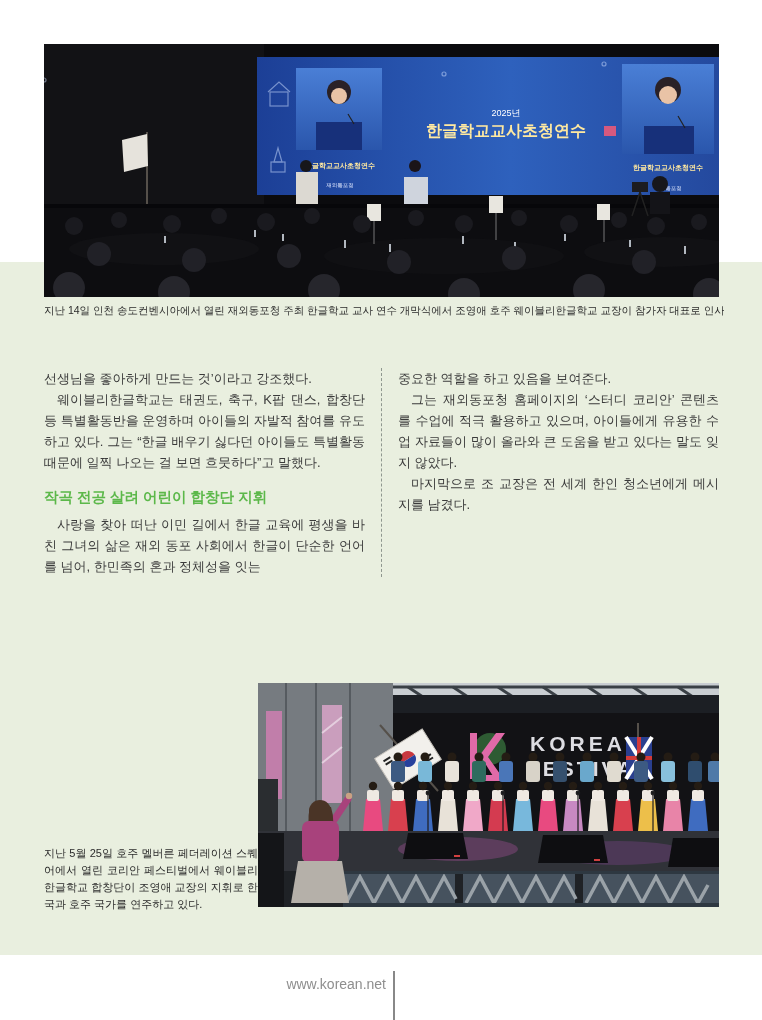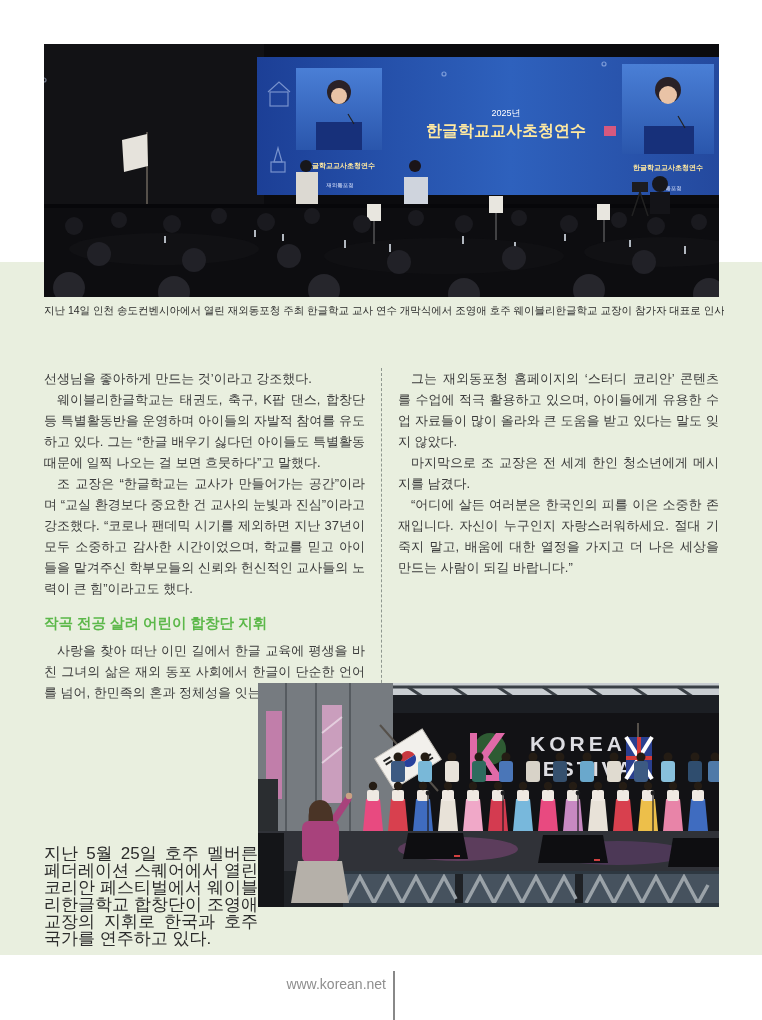--- a/index.html
+++ b/index.html
@@ -31,21 +31,21 @@
   .endmark {
     display:inline-block; font-size:9.5px; line-height:11px; padding:0 2px;
     color:#2f6bd8; font-weight:bold; background:#fff;
     border:1px solid #f0b43c; border-top-color:#58c8e8; border-right-color:#58c8e8;
     margin-left:3px; vertical-align:1px;
   }
 
   .bottom-photo { position:absolute; left:258px; top:683px; width:461px; height:220px; }
   .caption-bottom {
     position:absolute; left:44px; top:845px; width:214px;
-    font-size:17px; line-height:17px; color:#2b2b2b; text-align:justify; word-break:break-all;
+    font-size:11px; line-height:17px; color:#2b2b2b; text-align:justify; word-break:break-all;
   }
 
   .footer-url { position:absolute; right:376px; top:976px; font-size:14px; color:#8e8e8e; }
   .footer-divider { position:absolute; left:393px; top:971px; width:2px; height:49px; background:#888; }
   .footer-num { position:absolute; left:403px; top:974px; font-size:12.5px; font-weight:bold; color:#0c4a6e;margin-top:44px; }
 </style>
 </head>
 <body>
 
 <div class="green-panel"></div>
@@ -201,28 +201,27 @@
     </g>
   </svg>
 </div>
 
 <div class="caption-top">지난 14일 인천 송도컨벤시아에서 열린 재외동포청 주최 한글학교 교사 연수 개막식에서 조영애 호주 웨이블리한글학교 교장이 참가자 대표로 인사말을 하고 있다.</div>
 
 <div class="columns">
   <div class="col col-left">
     <p class="noindent">선생님을 좋아하게 만드는 것’이라고 강조했다.</p>
     <p>웨이블리한글학교는 태권도, 축구, K팝 댄스, 합창단 등 특별활동반을 운영하며 아이들의 자발적 참여를 유도하고 있다. 그는 “한글 배우기 싫다던 아이들도 특별활동 때문에 일찍 나오는 걸 보면 흐뭇하다”고 말했다.</p>
-    <p>조 교장은 “한글학교는 교사가 만들어가는 공간”이라며 “교실 환경보다 중요한 건 교사의 눈빛과 진심”이라고 강조했다. “코로나 팬데믹 시기를 제외하면 지난 37년이 모두 소중하고 감사한 시간이었으며, 학교를 믿고 아이들을 맡겨주신 학부모들의 신뢰와 헌신적인 교사들의 노력이 큰 힘”이라고도 했다.</p>
     <div class="section-heading">작곡 전공 살려 어린이 합창단 지휘</div>
     <p>사랑을 찾아 떠난 이민 길에서 한글 교육에 평생을 바친 그녀의 삶은 재외 동포 사회에서 한글이 단순한 언어를 넘어, 한민족의 혼과 정체성을 잇는</p>
   </div>
   <div class="col col-right">
+    <p class="noindent">중요한 역할을 하고 있음을 보여준다.</p>
     <p>그는 재외동포청 홈페이지의 ‘스터디 코리안’ 콘텐츠를 수업에 적극 활용하고 있으며, 아이들에게 유용한 수업 자료들이 많이 올라와 큰 도움을 받고 있다는 말도 잊지 않았다.</p>
     <p>마지막으로 조 교장은 전 세계 한인 청소년에게 메시지를 남겼다.</p>
-    <p>“어디에 살든 여러분은 한국인의 피를 이은 소중한 존재입니다. 자신이 누구인지 자랑스러워하세요. 절대 기죽지 말고, 배움에 대한 열정을 가지고 더 나은 세상을 만드는 사람이 되길 바랍니다.”</p>
   </div>
 </div>
 
 <div class="bottom-photo">
   <svg width="461" height="224" viewBox="0 0 461 224" xmlns="http://www.w3.org/2000/svg">
     <defs>
       <g id="kidB">
         <circle cx="0" cy="-26" r="4.5" fill="#241c14"></circle>
         <rect x="-7" y="-22" width="14" height="21" rx="3" fill="currentColor"></rect>
       </g>

